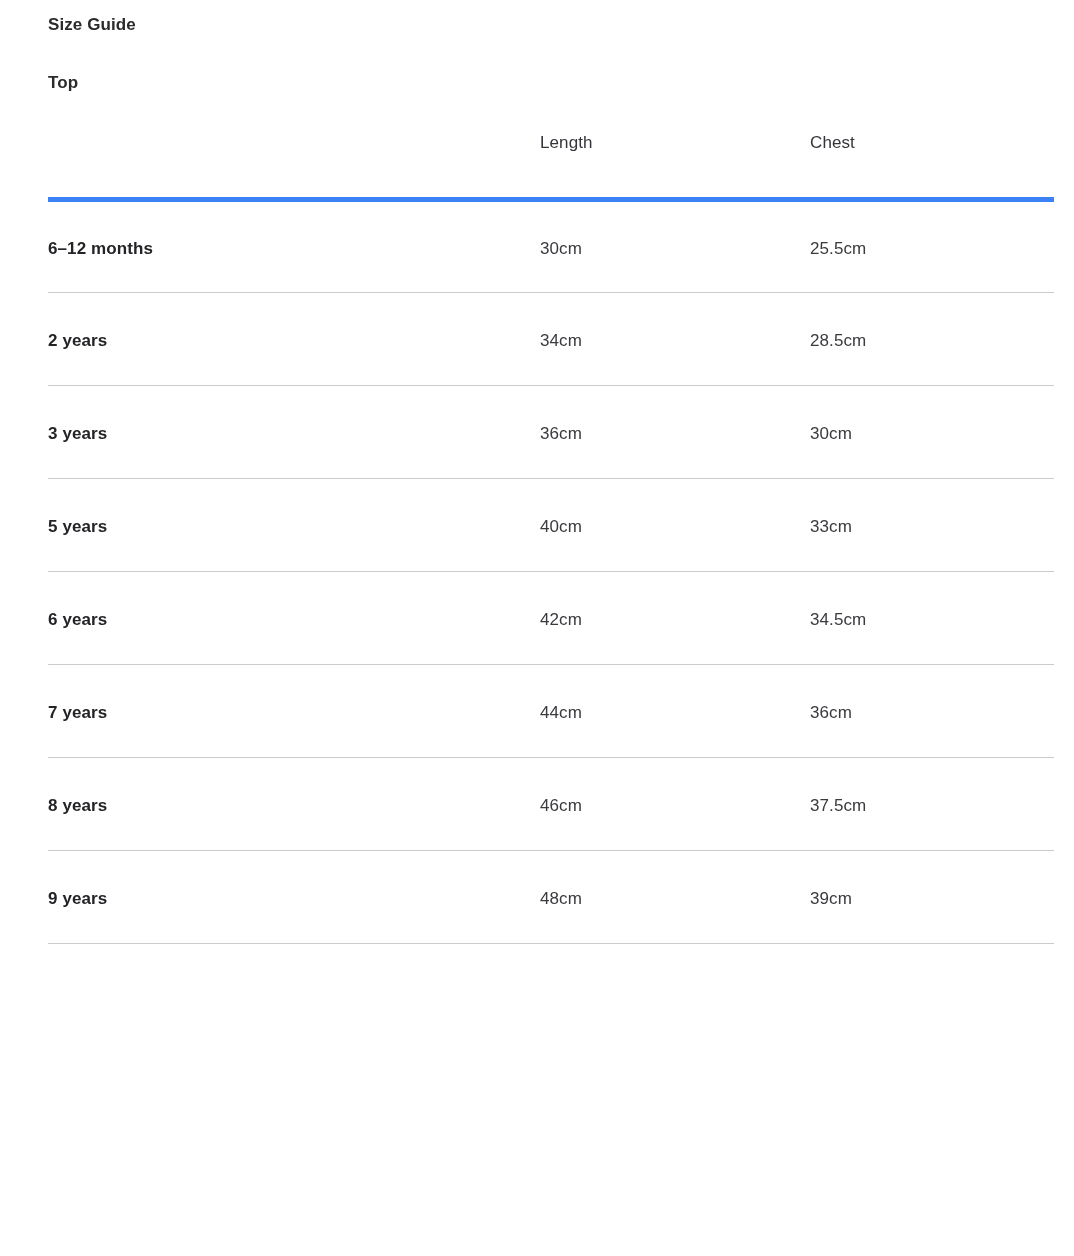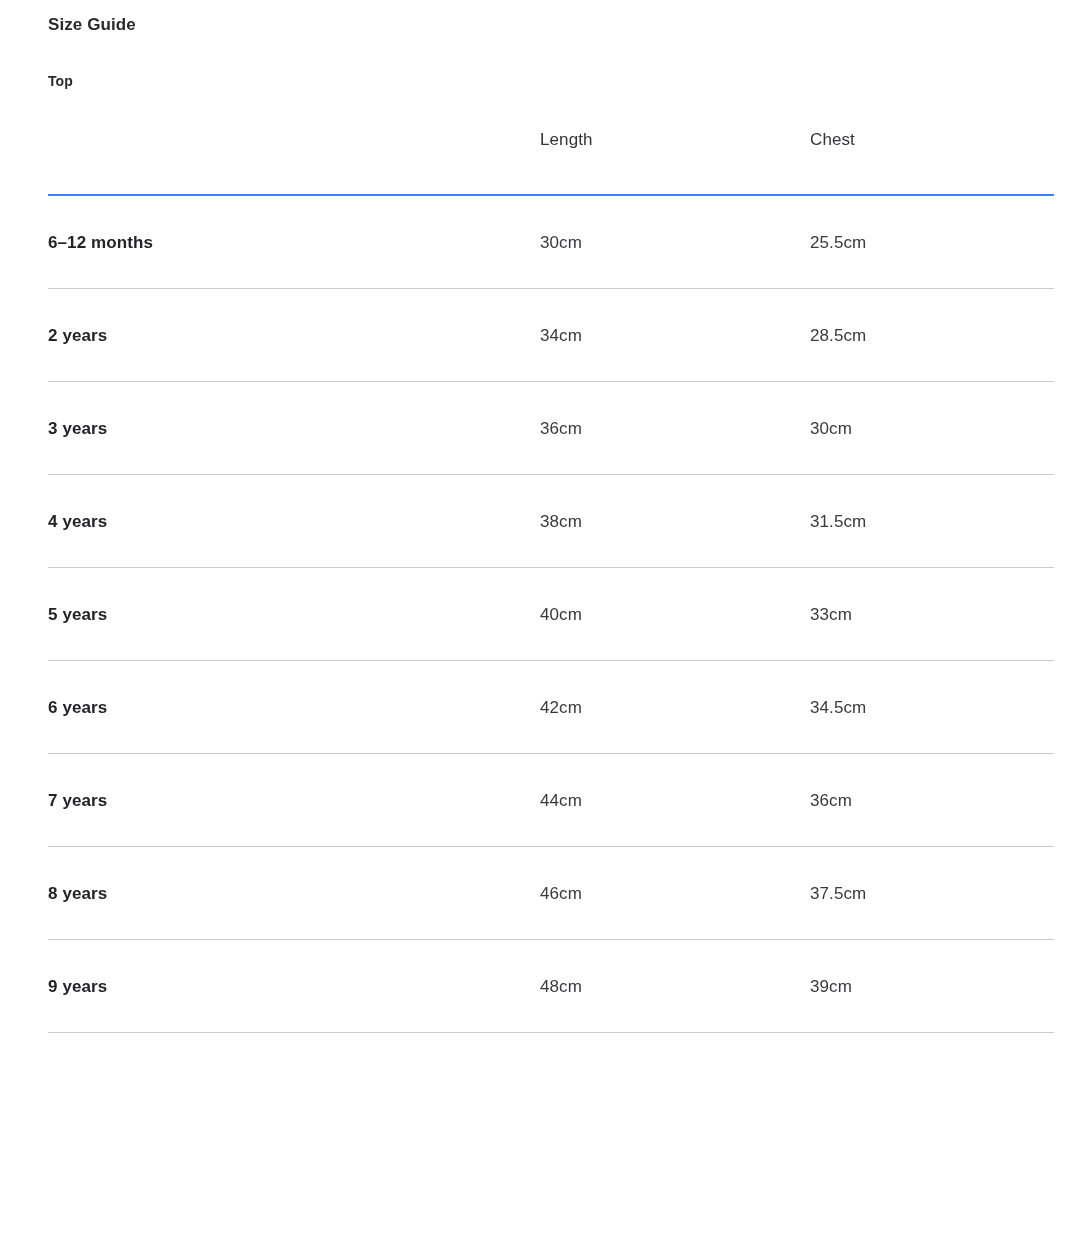--- a/index.html
+++ b/index.html
@@ -30,21 +30,21 @@
   .guide-title {
     font-size: 17px;
     font-weight: 700;
     color: #2b2b2b;
     letter-spacing: 0.1px;
     line-height: 1;
     padding-top: 16px;
   }
 
   .section-title {
-    font-size: 14px;
+    font-size: 17px;
     font-weight: 700;
     color: #2b2b2b;
     letter-spacing: 0.1px;
     line-height: 1;
     padding-top: 41px;
   }
 
   
   .size-table {
     width: 1006px;
@@ -61,21 +61,21 @@
     text-align: left;
     font-size: 17px;
     font-weight: 400;
     color: #34343a;
     padding: 0 0 44px 0;
     vertical-align: bottom;
     letter-spacing: 0.1px;
   }
 
   .size-table thead tr {
-    border-bottom: 2px solid #3b82f6;
+    border-bottom: 5px solid #3b82f6;
   }
 
   .size-table tbody tr {
     border-bottom: 1px solid #cdcac7;
   }
 
   .size-table tbody td {
     font-size: 17px;
     font-weight: 400;
     color: #3a3a3f;
@@ -123,25 +123,20 @@
           <td class="size-label">2 years</td>
           <td>34cm</td>
           <td>28.5cm</td>
         </tr>
         <tr>
           <td class="size-label">3 years</td>
           <td>36cm</td>
           <td>30cm</td>
         </tr>
         <tr>
-          <td class="size-label">4 years</td>
-          <td>38cm</td>
-          <td>31.5cm</td>
-        </tr>
-        <tr>
           <td class="size-label">5 years</td>
           <td>40cm</td>
           <td>33cm</td>
         </tr>
         <tr>
           <td class="size-label">6 years</td>
           <td>42cm</td>
           <td>34.5cm</td>
         </tr>
         <tr>

